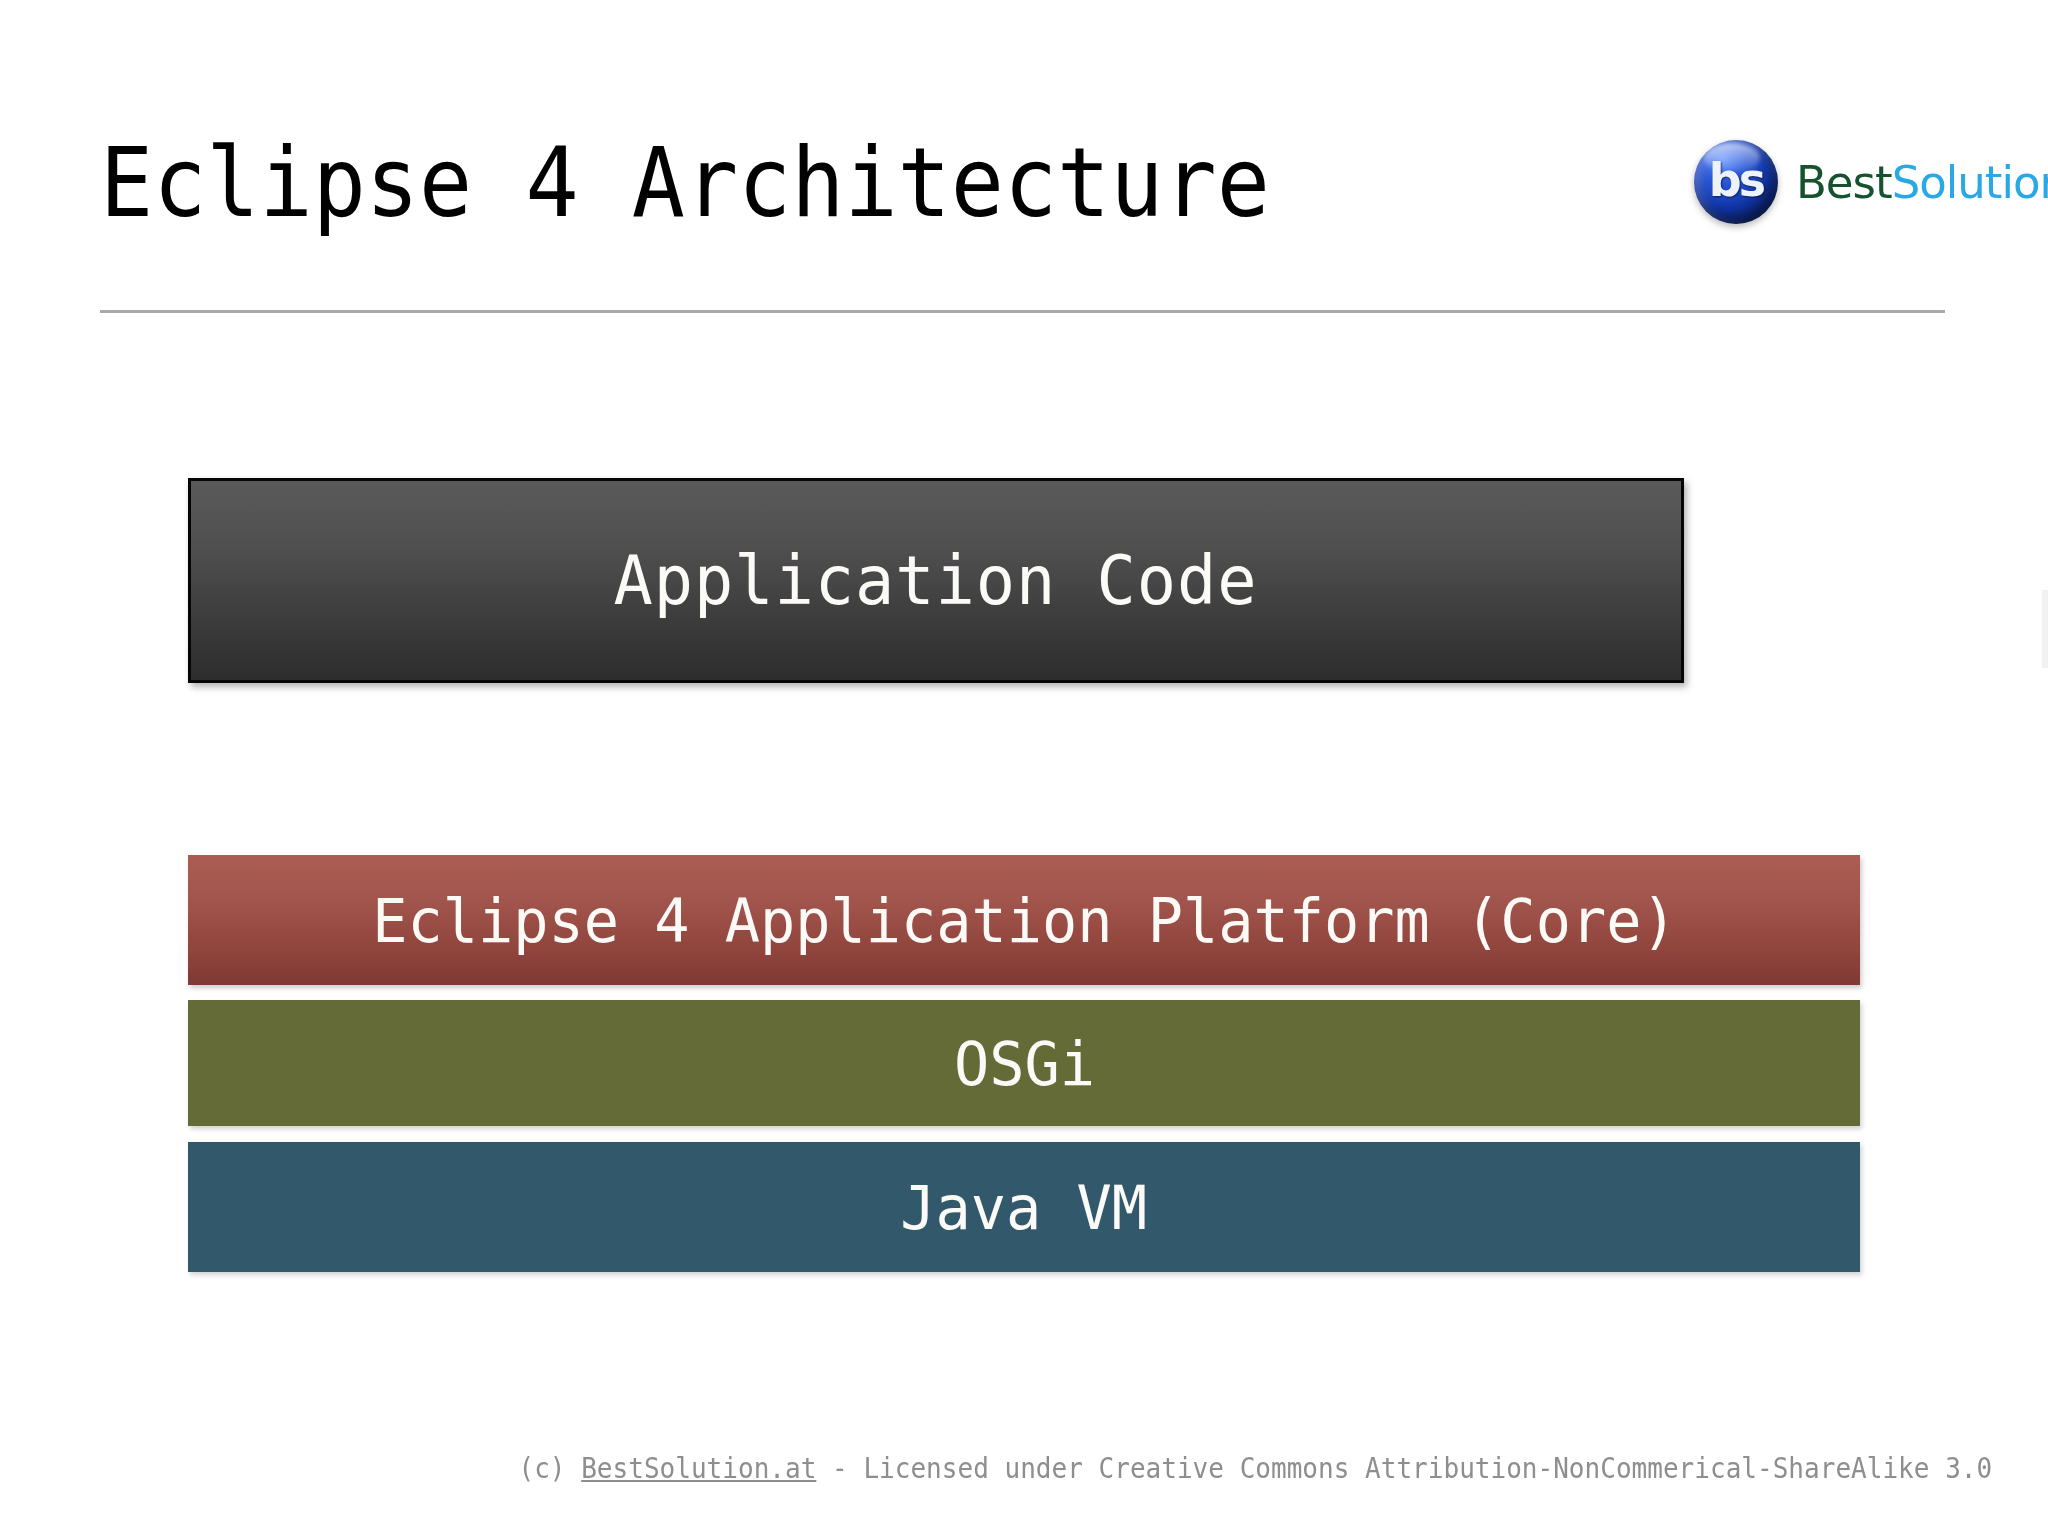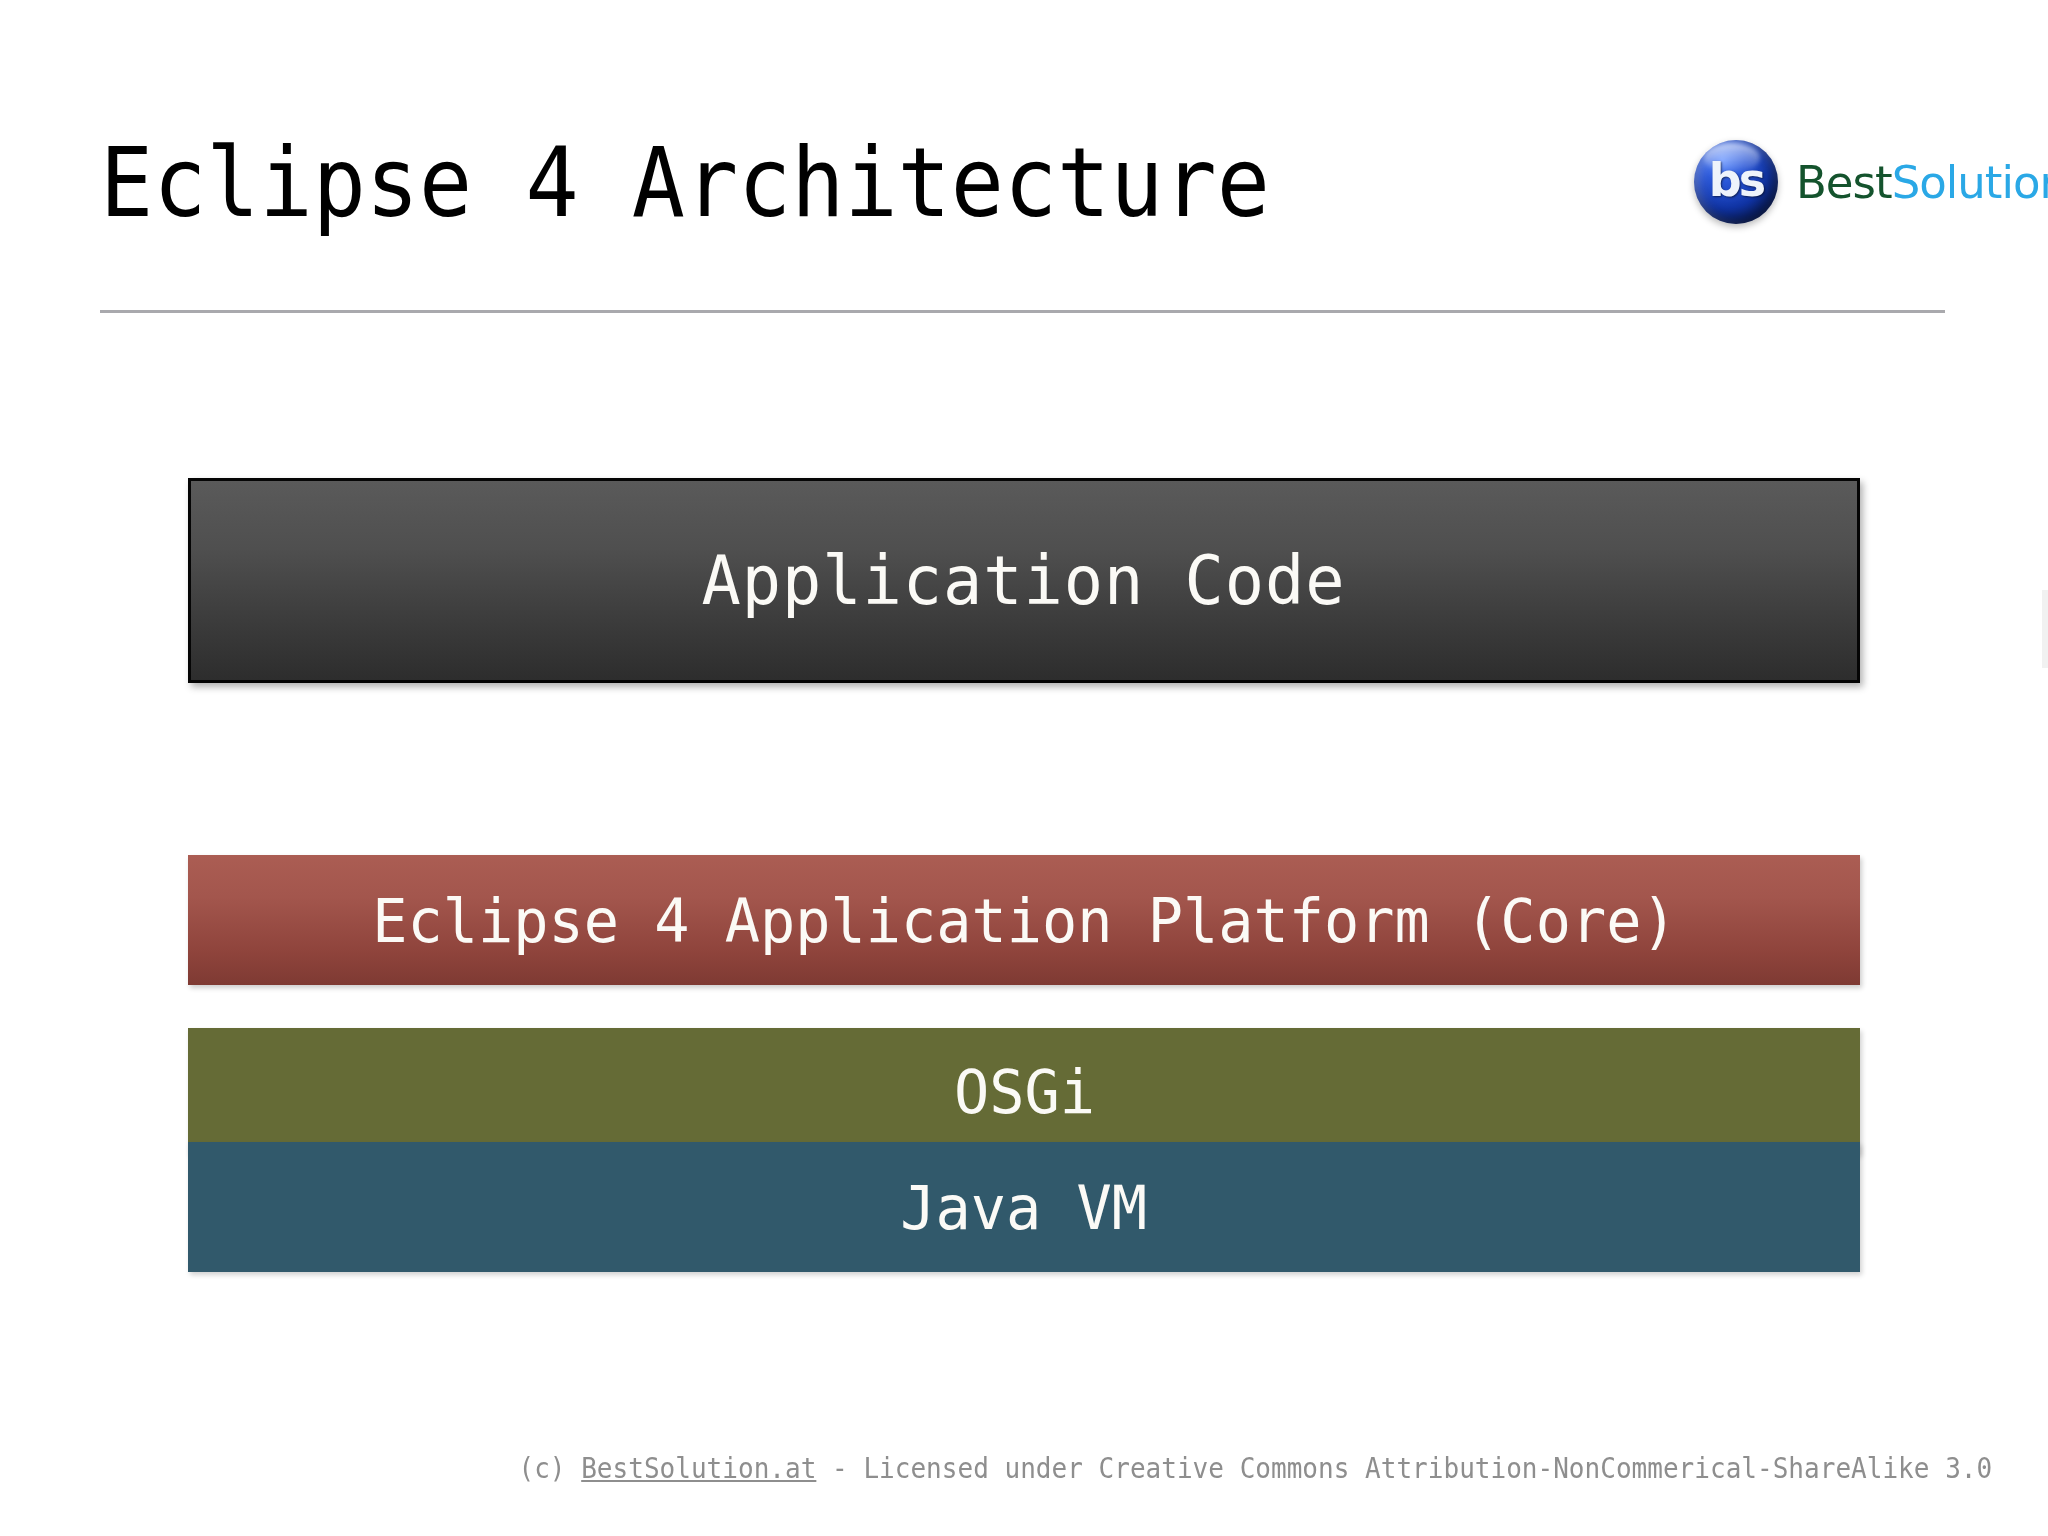--- a/index.html
+++ b/index.html
@@ -124,21 +124,21 @@
     justify-content: center;
     box-sizing: border-box;
     font-family: "DejaVu Sans Mono", monospace;
     color: #fbfaf6;
     white-space: nowrap;
   }
 
   .box-app {
     left: 188px;
     top: 478px;
-    width: 1672px;
+    width: 1496px;
     height: 205px;
     background: linear-gradient(180deg, #5a5a5a 0%, #4f4f4f 34%, #3e3e3e 66%, #2d2d2d 100%);
     border: 3px solid #050505;
     box-shadow: 3px 4px 7px rgba(0,0,0,0.30);
     font-size: 68px;
     letter-spacing: 1px;
   }
 
   .box-e4 {
     left: 188px;
@@ -152,21 +152,20 @@
   }
 
   .box-osgi {
     left: 188px;
     top: 1000px;
     width: 1672px;
     height: 126px;
     background: #656b36;
     box-shadow: 2px 3px 5px rgba(0,0,0,0.18);
     font-size: 61px;
-    margin-top: 28px;
   }
 
   .box-jvm {
     left: 188px;
     top: 1142px;
     width: 1672px;
     height: 130px;
     background: #31596b;
     box-shadow: 2px 3px 5px rgba(0,0,0,0.18);
     font-size: 61px;

